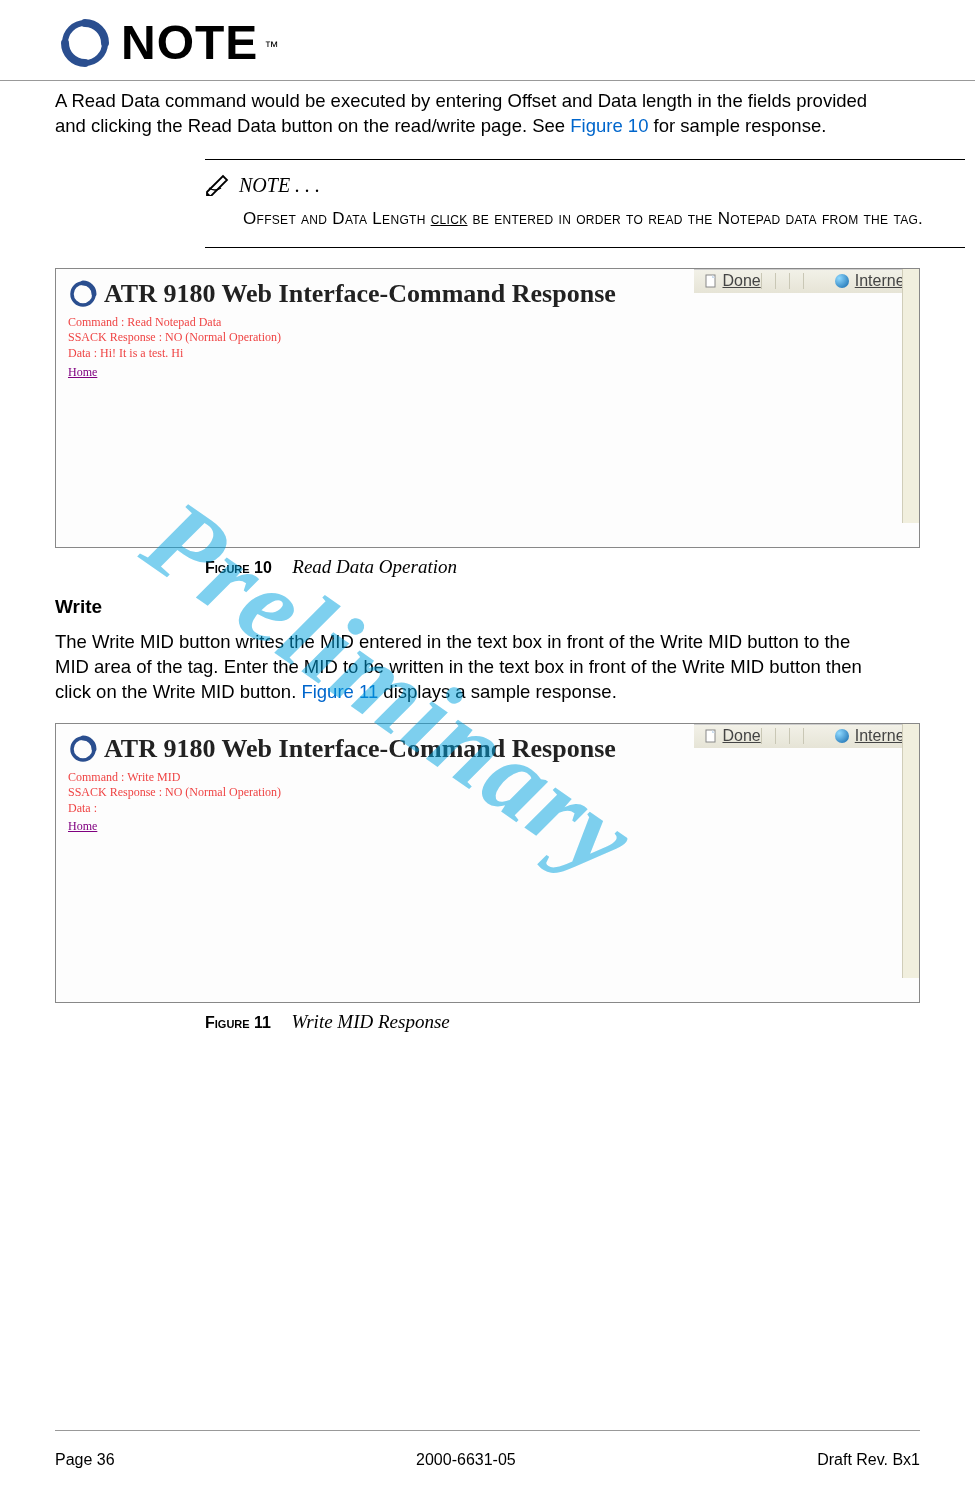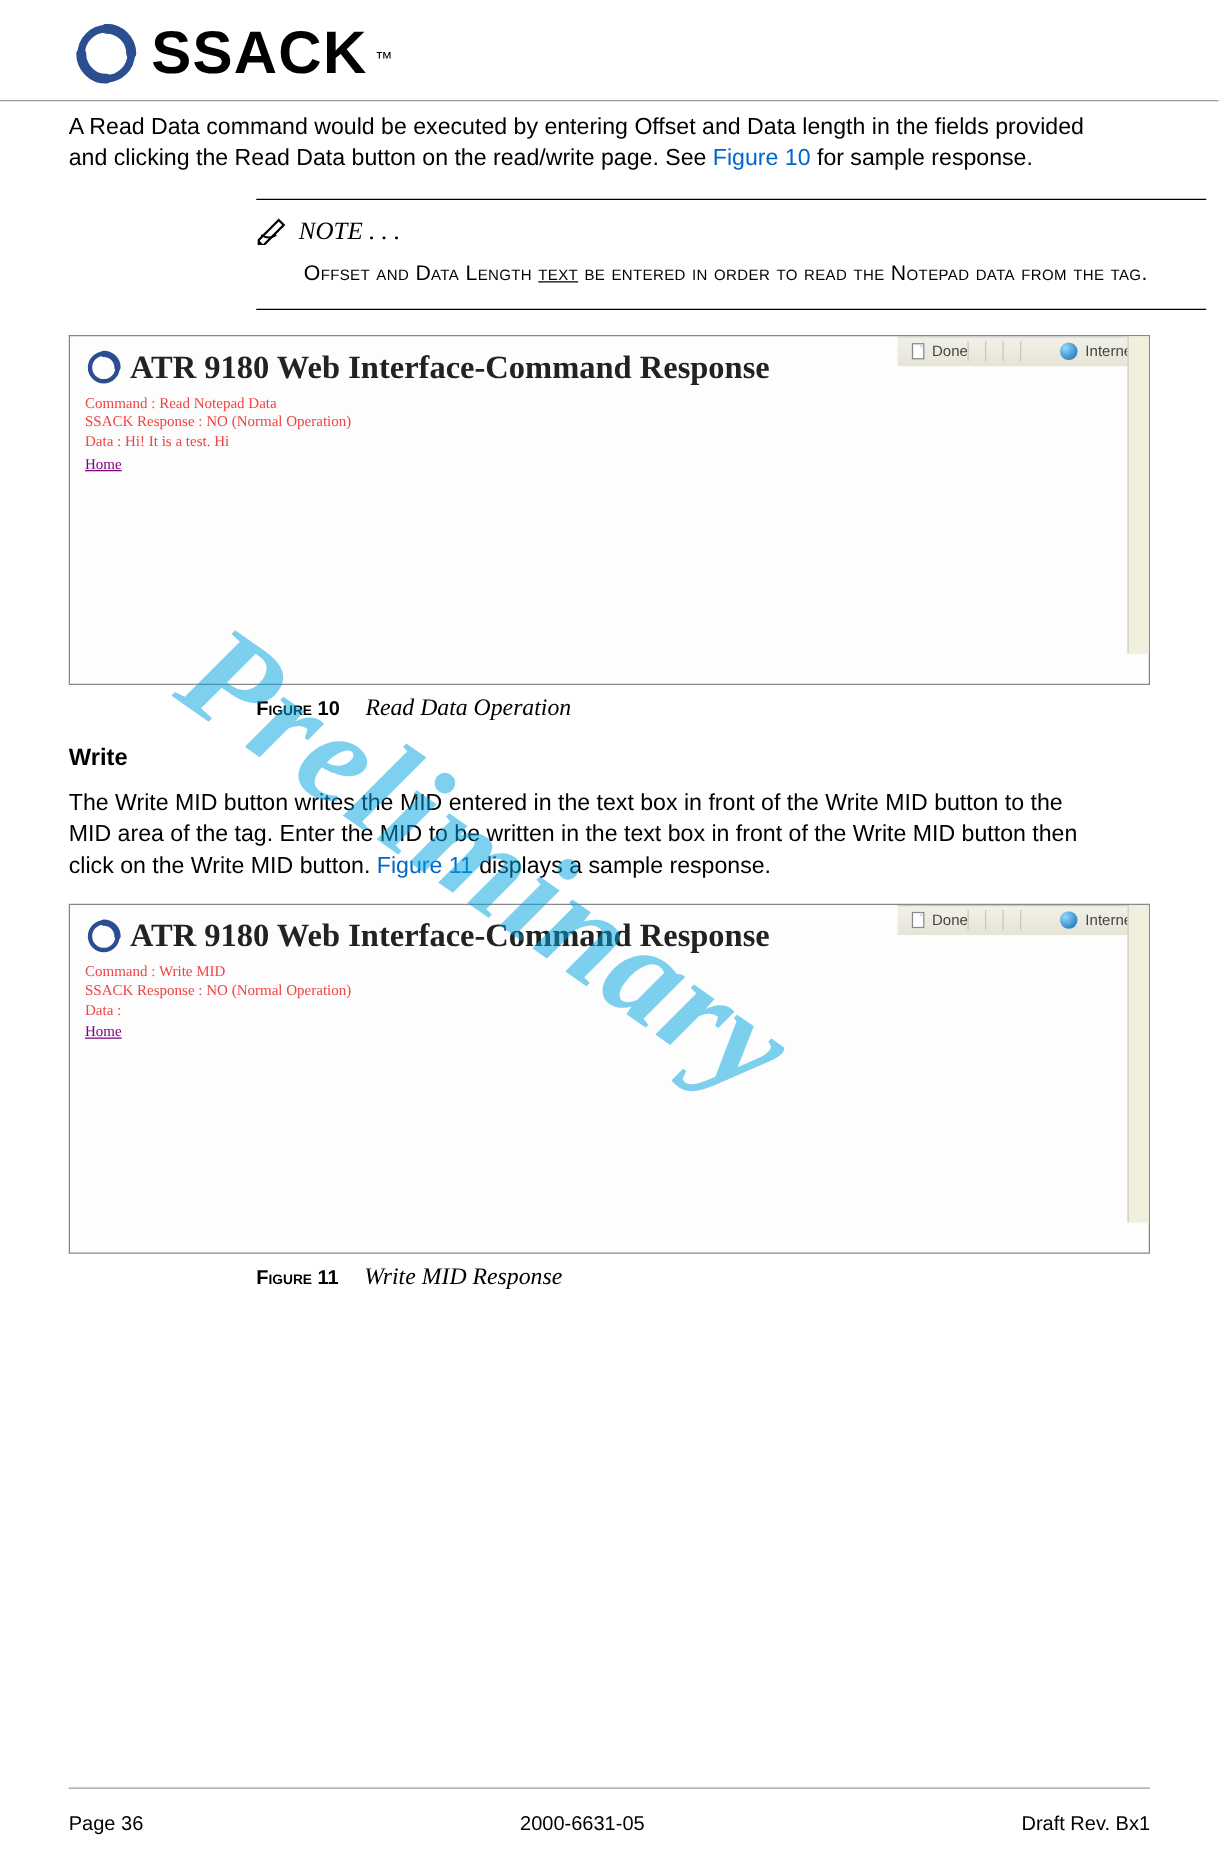--- a/index.html
+++ b/index.html
@@ -112,23 +112,24 @@
       font-size: 12px;
     }
     .ss-statusbar {
       height: 24px;
       border-top: 1px solid #ccc;
       background: linear-gradient(#f2f1e8, #e6e4d6);
       display: flex;
       align-items: center;
       justify-content: space-between;
       padding: 0 10px;
-      font-size: 12px;
+      font-size: 16px;
       color: #444;
       font-family: Tahoma, Arial, sans-serif;
+      text-decoration: underline;
     }
     .ss-status-left {
       display: flex;
       gap: 4px;
       align-items: center;
     }
     .ss-status-right {
       display: flex;
       gap: 6px;
       align-items: center;
@@ -225,41 +226,41 @@
 
 <div class="watermark">Preliminary</div>
 
 <div class="page-header">
   <div class="logo">
     <svg width="60" height="48" viewBox="0 0 60 48">
       <circle cx="30" cy="24" r="20" fill="none" stroke="#2a4e8f" stroke-width="6"></circle>
       <path d="M30 4 A20 20 0 0 1 50 24" fill="none" stroke="#2a4e8f" stroke-width="8" stroke-linecap="round"></path>
       <path d="M30 44 A20 20 0 0 1 10 24" fill="none" stroke="#2a4e8f" stroke-width="8" stroke-linecap="round"></path>
     </svg>
-    <span class="logo-text">SSACK</span>
+    <span class="logo-text">NOTE</span>
     <span class="tm">™</span>
   </div>
 </div>
 
 <div class="content">
   <p class="body-text">
     <span>A Read Data command would be executed by entering Offset and Data length in the fields provided and clicking the Read Data button on the read/write page. See </span><span class="link">Figure 10</span><span> for sample response.</span>
   </p>
 
   <div class="note-block">
     <div class="note-title-row">
       <svg class="pencil-icon" viewBox="0 0 28 22">
         <path d="M2 18 L18 2 L22 6 L6 22 L2 22 Z" fill="none" stroke="#000" stroke-width="1.8"></path>
         <path d="M2 22 L2 18 L6 22 Z" fill="#000"></path>
         <path d="M4 14 Q10 18 16 14" fill="none" stroke="#000" stroke-width="1.5"></path>
       </svg>
       <span class="note-title">NOTE . . .</span>
     </div>
     <div class="note-body">
-      <span>Offset and Data Length </span><span class="must">text</span><span> be entered in order to read the Notepad data from the tag.</span>
+      <span>Offset and Data Length </span><span class="must">click</span><span> be entered in order to read the Notepad data from the tag.</span>
     </div>
   </div>
 
 
   <div class="screenshot">
     <div class="ss-body">
       <div class="ss-title-row">
         <svg class="ss-icon-swirl" viewBox="0 0 30 30">
           <circle cx="15" cy="15" r="11" fill="none" stroke="#2a4e8f" stroke-width="3.5"></circle>
           <path d="M15 4 A11 11 0 0 1 26 15" fill="none" stroke="#2a4e8f" stroke-width="5" stroke-linecap="round"></path>

